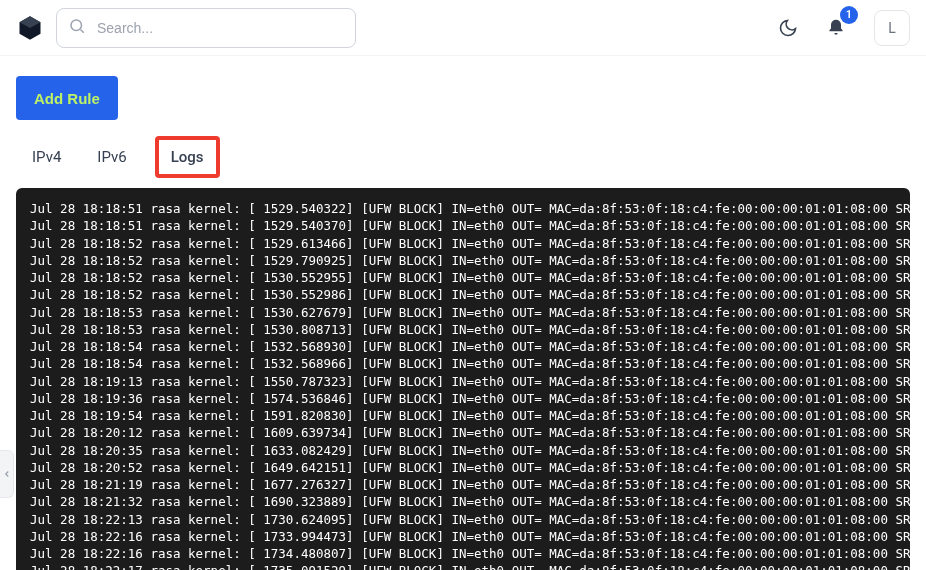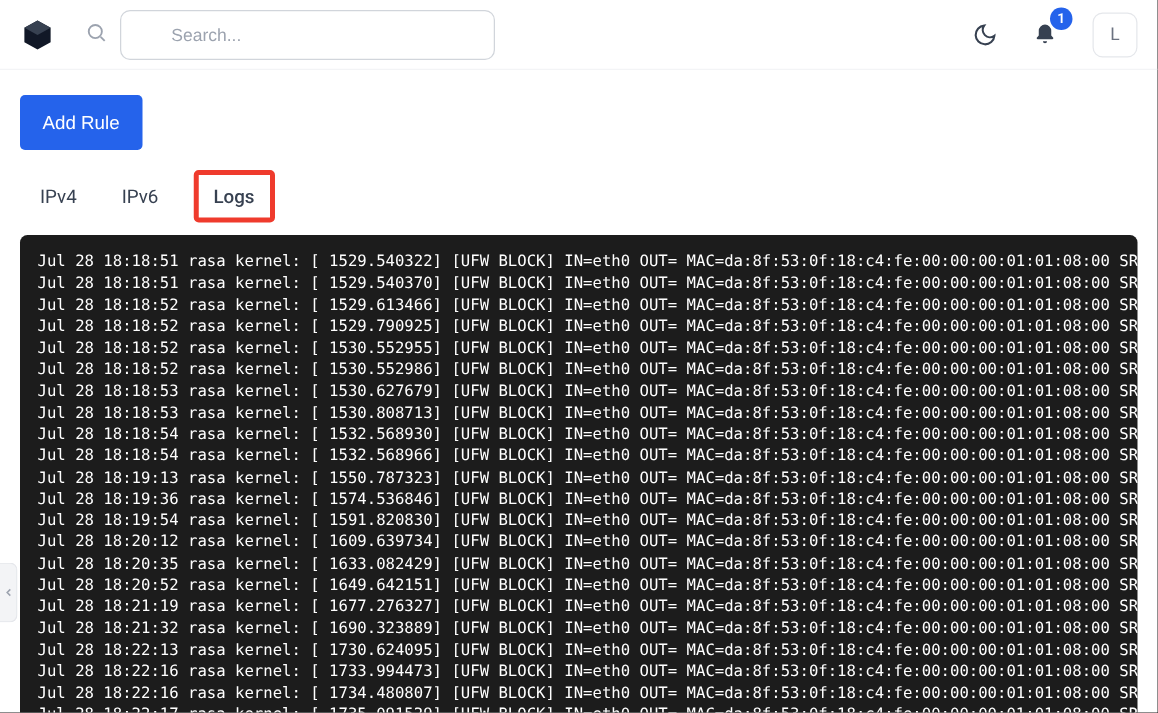--- a/index.html
+++ b/index.html
@@ -3,33 +3,33 @@
 <meta charset="utf-8">
 <style>
 * { margin: 0; padding: 0; box-sizing: border-box; }
 body { font-family: -apple-system, BlinkMacSystemFont, "Segoe UI", Roboto, sans-serif; background: #fff; color: #111827; width: 926px; height: 570px; overflow: hidden; position: relative; }
 
 .top-nav { height: 56px; display: flex; align-items: center; padding: 0 16px; gap: 12px; border-bottom: 1px solid #f3f4f6; }
 .logo { width: 28px; height: 28px; display: flex; align-items: center; justify-content: center; }
 .logo svg { width: 28px; height: 28px; }
 
 .global-search { flex: 0 0 300px; position: relative; }
-.global-search input { width: 100%; height: 40px; border: 1px solid #d1d5db; border-radius: 8px; padding: 0 12px 0 40px; font-size: 14px; color: #111827; outline: none; margin-left: 40px; }
+.global-search input { width: 100%; height: 40px; border: 1px solid #d1d5db; border-radius: 8px; padding: 0 12px 0 40px; font-size: 14px; color: #111827; outline: none; }
 .global-search input::placeholder { color: #9ca3af; }
 .global-search .gs-icon { position: absolute; left: 12px; top: 50%; transform: translateY(-50%); color: #9ca3af; }
 
 .nav-spacer { flex: 1; }
 .icon-btn { width: 36px; height: 36px; display: flex; align-items: center; justify-content: center; color: #374151; cursor: pointer; position: relative; border-radius: 6px; }
 .bell-badge { position: absolute; top: -4px; right: -4px; min-width: 18px; height: 18px; background: #2563eb; color: #fff; font-size: 11px; font-weight: 600; border-radius: 9px; display: flex; align-items: center; justify-content: center; padding: 0 4px; }
 .avatar { width: 36px; height: 36px; border: 1px solid #e5e7eb; border-radius: 8px; display: flex; align-items: center; justify-content: center; font-size: 14px; color: #6b7280; cursor: pointer; margin-left: 8px; }
 
 .tool-row { display: flex; align-items: center; gap: 12px; padding: 20px 16px 12px 16px; }
 .filter-input { flex: 1; height: 44px; border: 1px solid #d1d5db; border-radius: 8px; padding: 0 14px; font-size: 15px; outline: none; }
 .filter-input::placeholder { color: #9ca3af; }
-.add-btn { height: 44px; padding: 0 18px; background: #2563eb; color: #ffffff; border: none; border-radius: 4px; font-size: 15px; font-weight: 400; cursor: pointer; }
+.add-btn { height: 44px; padding: 0 18px; background: #2563eb; color: #bef264; border: none; border-radius: 4px; font-size: 15px; font-weight: 700; cursor: pointer; }
 
 .tabs { display: flex; gap: 24px; padding: 6px 26px 0 26px; }
 .tab { padding: 10px 6px; font-size: 15px; color: #374151; cursor: pointer; }
 .tab.active { font-weight: 500; text-align: center; }
 .tab.highlight { outline: 4px solid #ef3b2d; outline-offset: -2px; border-radius: 2px; padding: 10px 14px; }
 
 .log-panel { margin: 12px 16px 0 16px; background: #1c1c1c; color: #fff; border-radius: 6px; padding: 12px 14px; font-family: ui-monospace, "SFMono-Regular", Menlo, Consolas, monospace; font-size: 12.5px; line-height: 1.38; white-space: pre; overflow: hidden; height: 396px; }
 .log-panel .line { display: block; }
 
 .side-tab { position: absolute; left: 0; top: 450px; width: 14px; height: 48px; background: #f3f4f6; border: 1px solid #e5e7eb; border-left: none; border-radius: 0 6px 6px 0; display: flex; align-items: center; justify-content: center; color: #9ca3af; cursor: pointer; }

